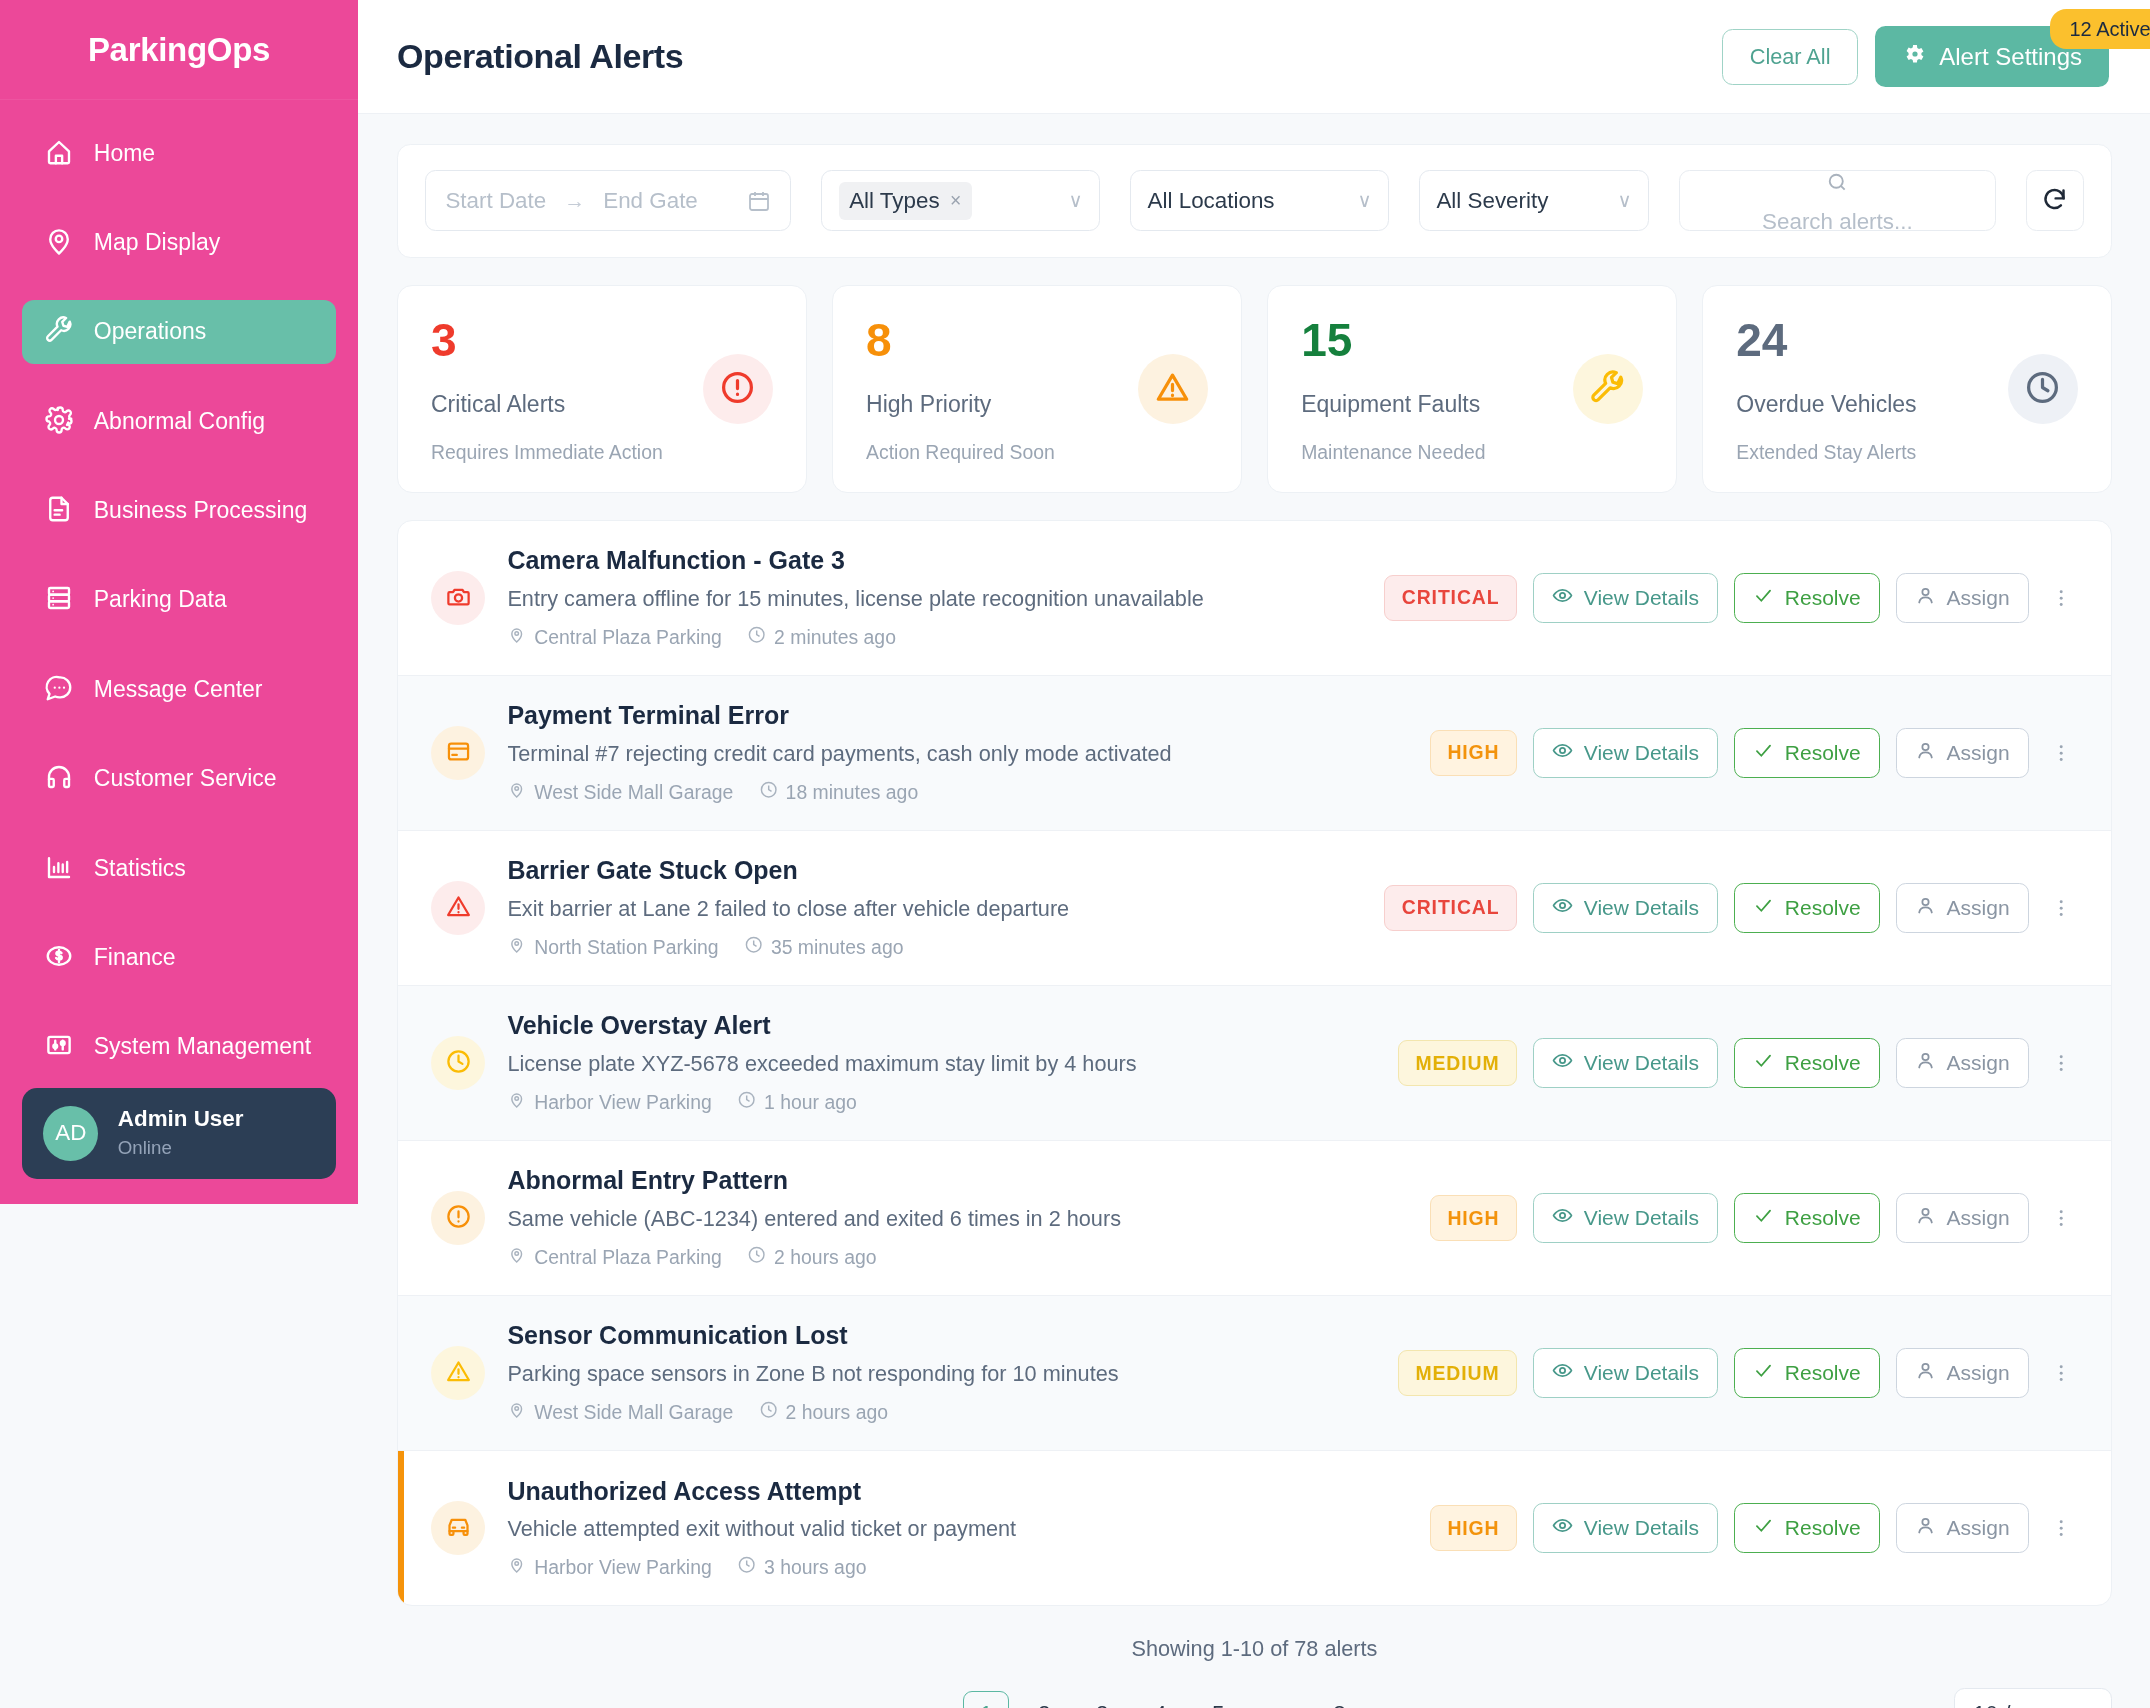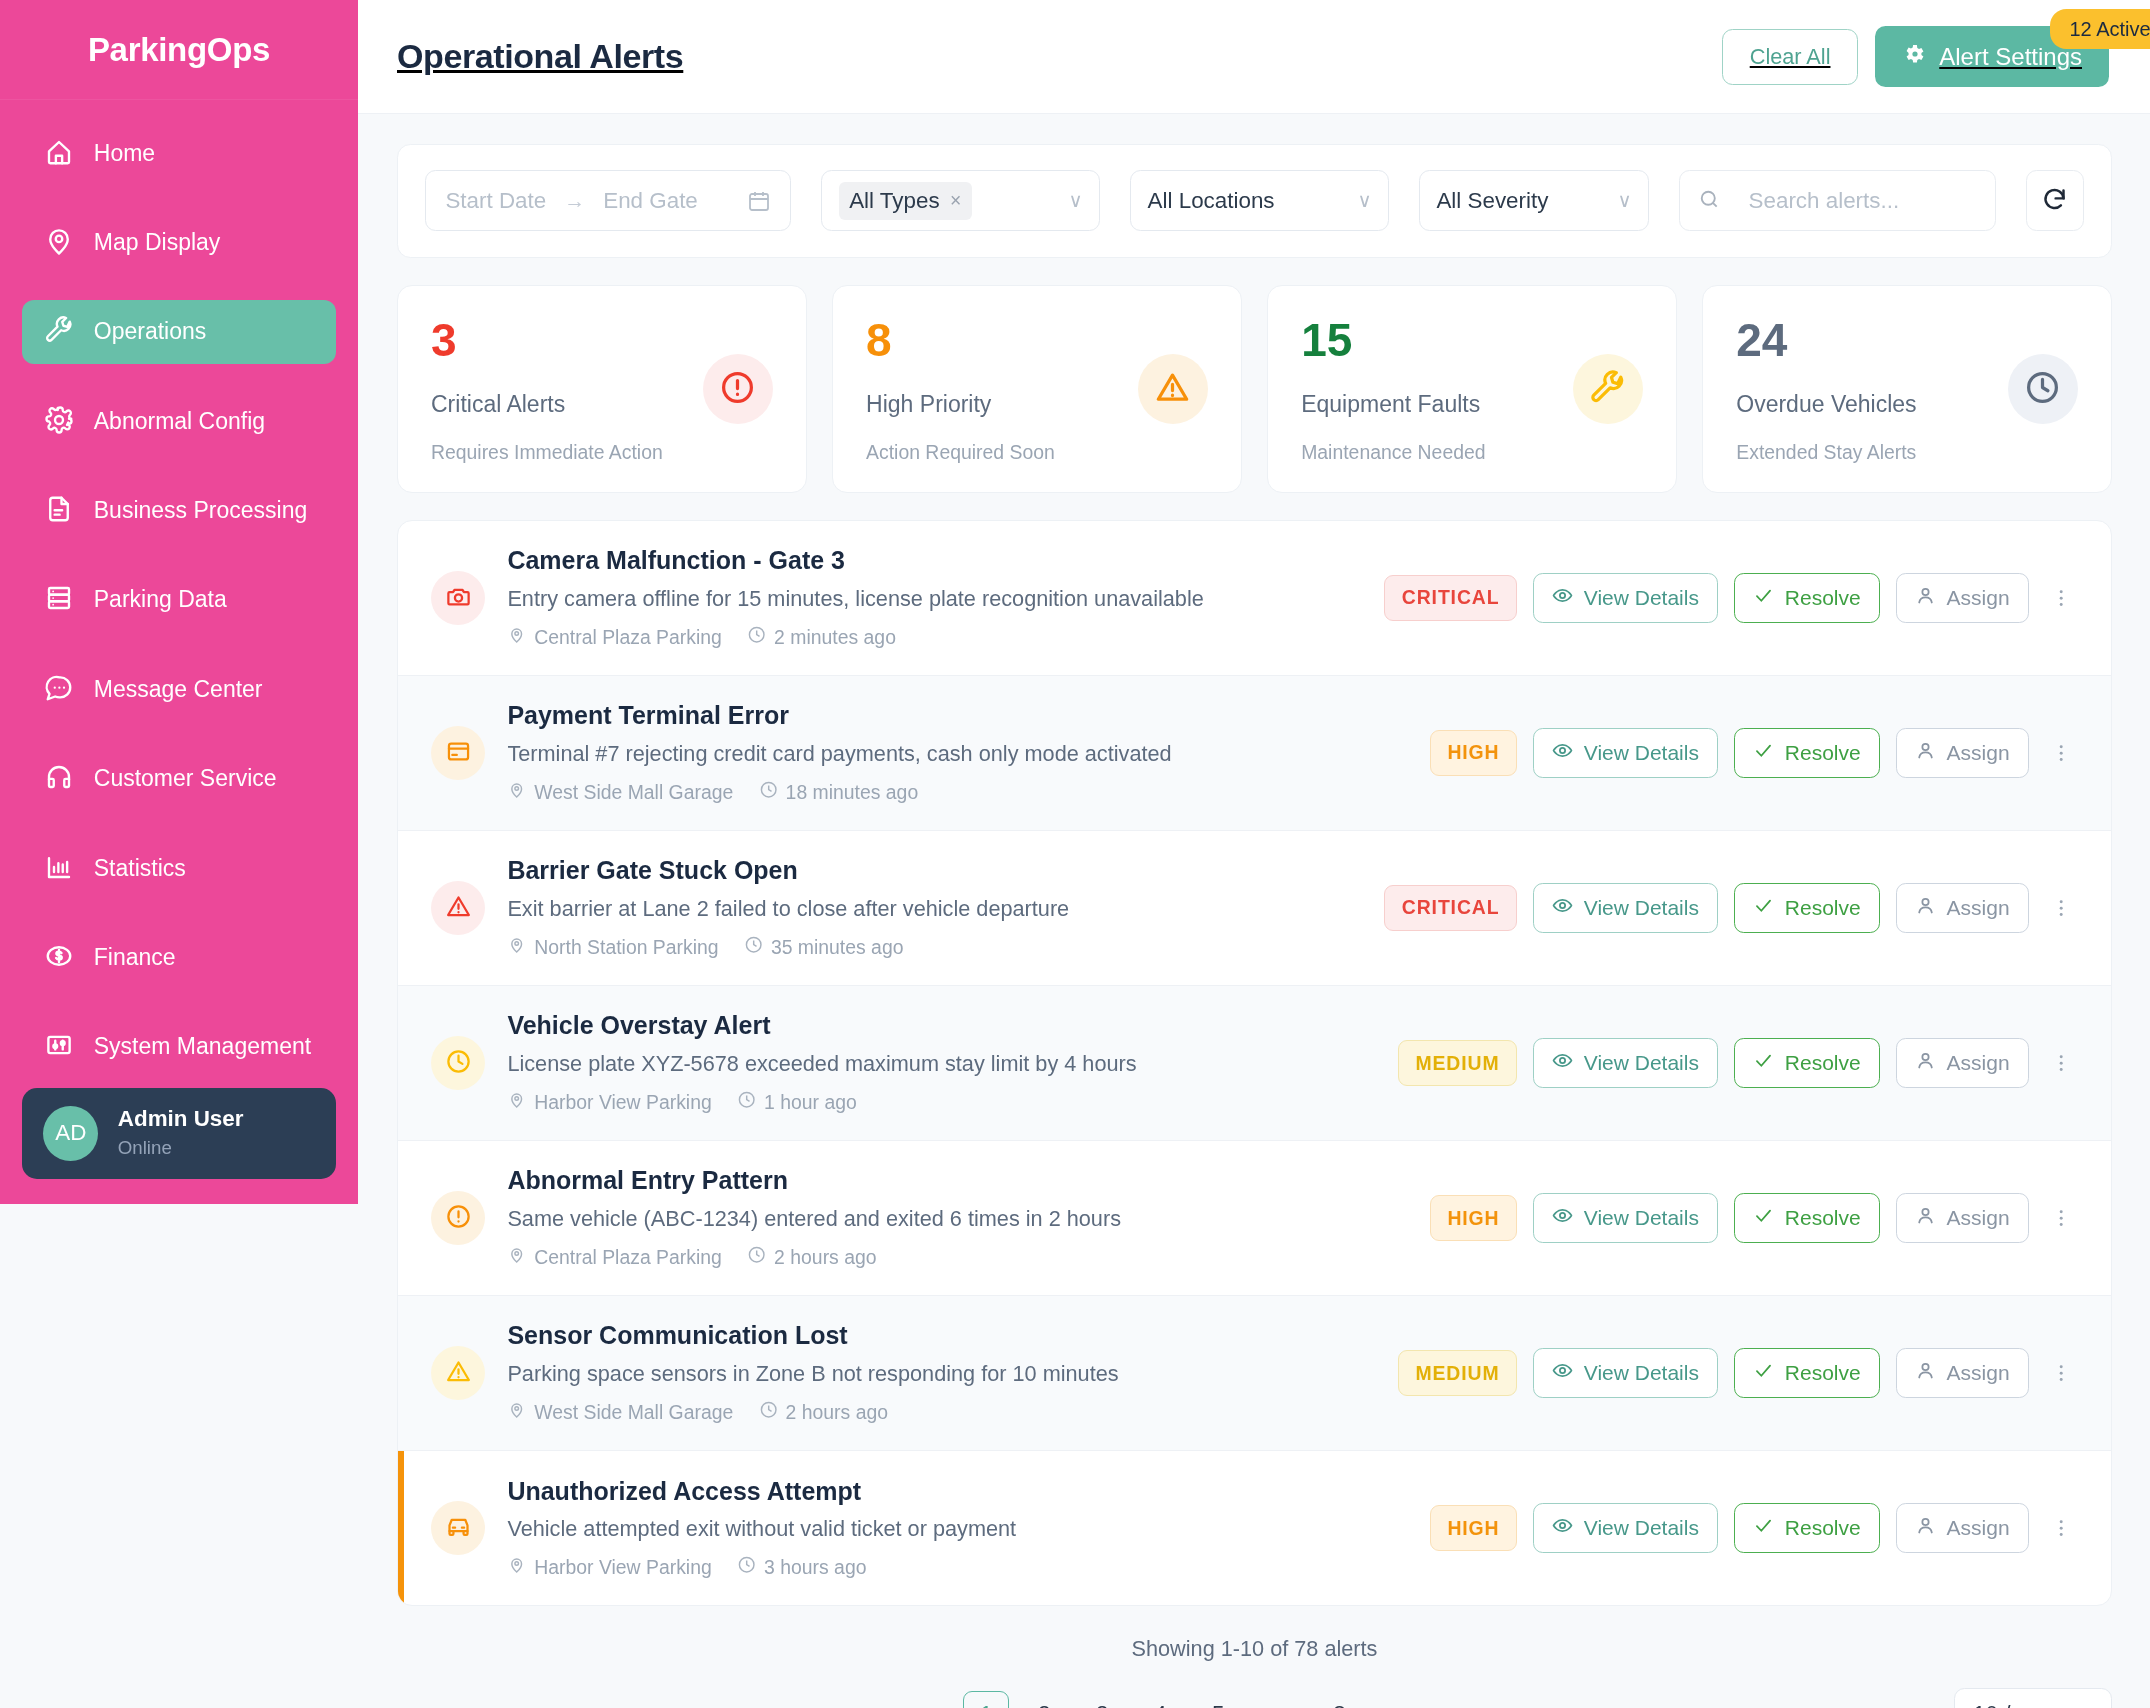--- a/index.html
+++ b/index.html
@@ -46,21 +46,21 @@
   }
   .user-name { font-size: 22.4px; font-weight: 700; color: #fff; line-height: 1.2; }
   .user-status { font-size: 18.7px; color: #94a3b8; line-height: 1.3; margin-top: 3px; }
 
   
   .main { flex: 1 1 auto; height: 1709px; background: #f7f9fb; display: flex; flex-direction: column; overflow: hidden; }
 
   .topbar {
     height: 114px; flex: 0 0 114px; background: #ffffff;
     display: flex; align-items: center; justify-content: space-between;
-    padding: 0 42px 0 39px; border-bottom: 0.7px solid #eef1f5; position: relative; text-decoration: underline;
+    padding: 0 42px 0 39px; border-bottom: 0.7px solid #eef1f5; position: relative;
   }
   .page-title { font-size: 34px; font-weight: 700; color: #1b2a41; letter-spacing: -0.4px; }
   .topbar-actions { display: flex; align-items: center; gap: 16.4px; position: relative; }
   .btn-ghost {
     border: 1.2px solid #9fd3c6; background: #fff; color: #4fa391;
     font-size: 21.7px; padding: 14px 27px; border-radius: 10.5px; cursor: pointer;
     font-family: inherit; white-space: nowrap;
   }
   .btn-primary {
     border: none; background: #5cb8a3; color: #fff;
@@ -102,21 +102,21 @@
   .f-sev   { width: 239px; }
   .tag {
     background: #f0f1f3; border-radius: 6px; padding: 6px 10.5px;
     display: flex; align-items: center; gap: 10.5px;
   }
   .tag .tx { font-size: 22.4px; color: #2c3a4b; }
   .tag .x  { font-size: 19.4px; color: #9aa3af; cursor: pointer; }
 
   .f-search {
     width: 329px; height: 61px; border: 1.1px solid #e8ecf1; border-radius: 10.5px;
-    display: flex; align-items: center; gap: 28px; padding: 0 18px; background: #fff;
+    display: flex; align-items: center; gap: 12px; padding: 0 18px; background: #fff; flex-direction: column;
   }
   .f-search svg { width: 22.4px; height: 22.4px; stroke: #a9b2bd; fill: none; stroke-width: 2; }
   .f-search .ph { font-size: 22.4px; color: #b6bfca; }
   .f-refresh {
     width: 61px; height: 61px; border: 1.1px solid #e8ecf1; border-radius: 10.5px; background: #fff;
     display: flex; align-items: center; justify-content: center; cursor: pointer;
   }
   .f-refresh svg { width: 27px; height: 27px; stroke: #1f2937; fill: none; stroke-width: 2.2; stroke-linecap: round; }
 
   

